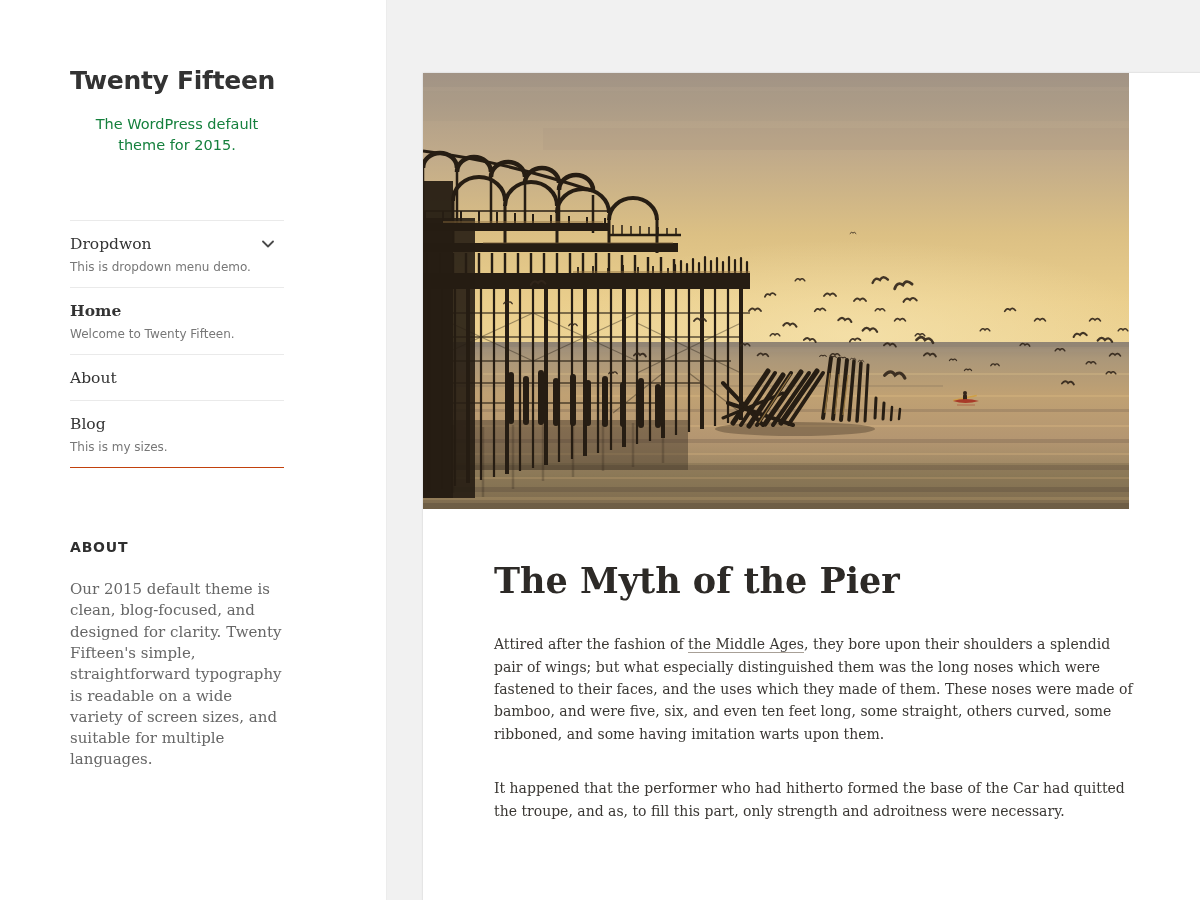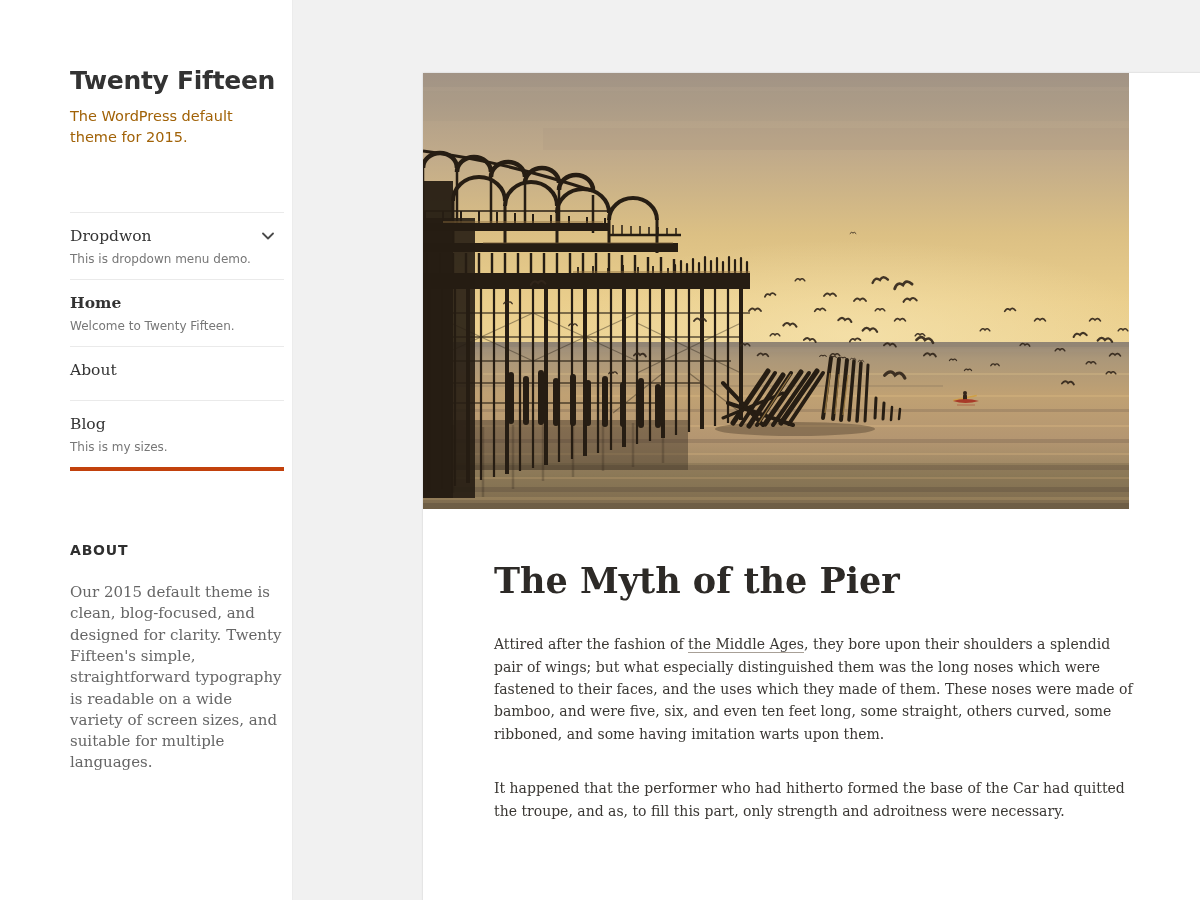--- a/index.html
+++ b/index.html
@@ -4,39 +4,39 @@
 <style>
   html,body{margin:0;padding:0;}
   body{
     width:1200px;height:900px;overflow:hidden;
     background:#f1f1f1;
     font-family:"DejaVu Sans",sans-serif;
     -webkit-font-smoothing:antialiased;
   }
   
   .sidebar{
-    position:absolute;left:0;top:0;width:292px;height:900px;
+    position:absolute;left:0;top:0;width:386px;height:900px;
     background:#ffffff;z-index:2;
     box-shadow:0 0 1px rgba(0,0,0,.12);
   }
   .sidebar-inner{padding:66px 70px 0 70px;width:214px;}
   .site-title{
     font-family:"DejaVu Sans",sans-serif;font-weight:bold;
     font-size:25px;line-height:1.2;color:#333;white-space:nowrap;
     letter-spacing:-.3px;margin:0;
   }
   .site-description{
-    margin:10px 0 0 0;font-size:14.5px;line-height:1.45;color:#a16207;
+    margin:18px 0 0 0;font-size:14.5px;line-height:1.45;color:#15803d;text-align:center;
   }
   .site-nav{margin-top:64px;}
   .nav-item{
     position:relative;border-top:1px solid #eaeaea;
     padding:13px 0 12px 0;cursor:pointer;
   }
-  .nav-item:last-child{border-bottom:4px solid #c2410c;margin-top:8px;}
+  .nav-item:last-child{border-bottom:1px solid #c2410c;}
   .nav-title{
     font-family:"DejaVu Serif",serif;font-size:15.5px;line-height:20px;
     color:#333;
   }
   .nav-item.current .nav-title{font-weight:bold;}
   .nav-desc{
     margin-top:6px;font-size:12px;line-height:15px;color:#777;
   }
   .nav-chevron{
     position:absolute;right:10px;top:18px;width:12px;height:10px;

